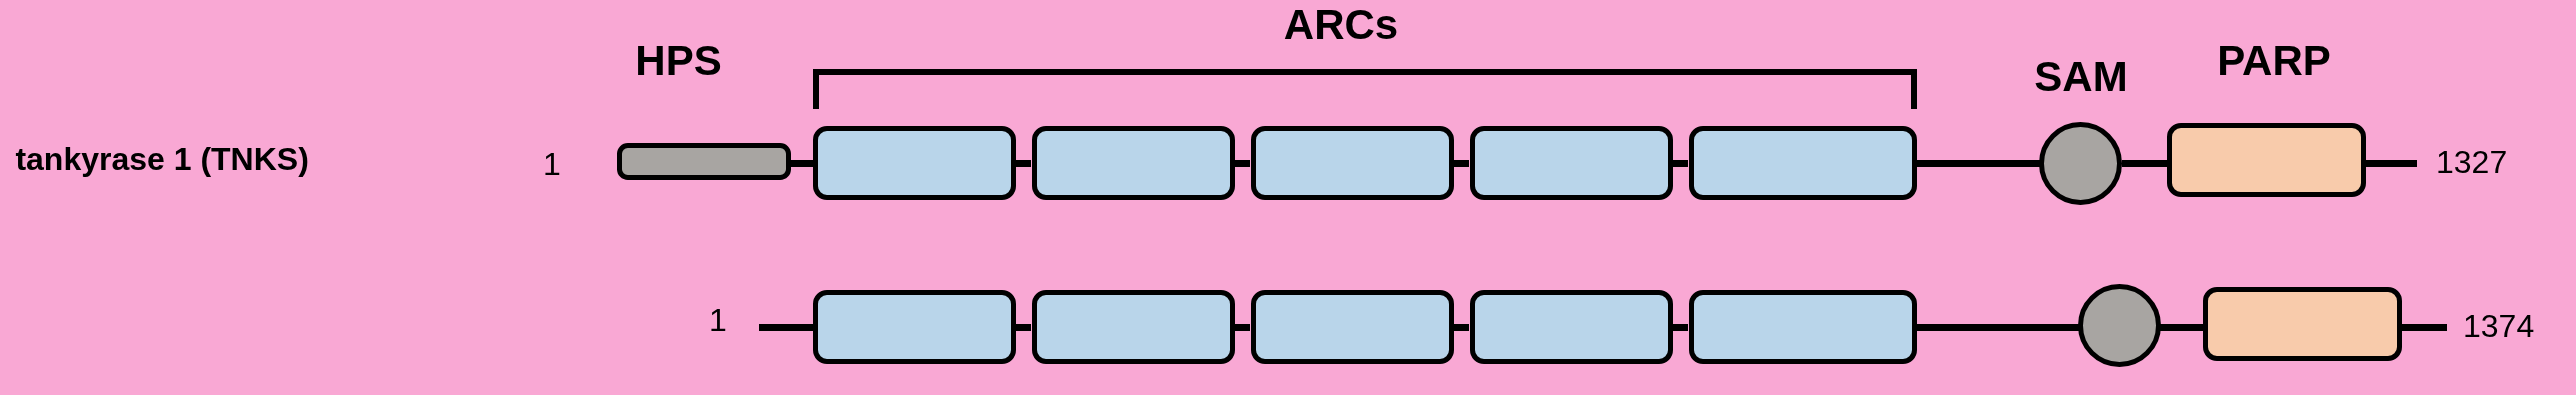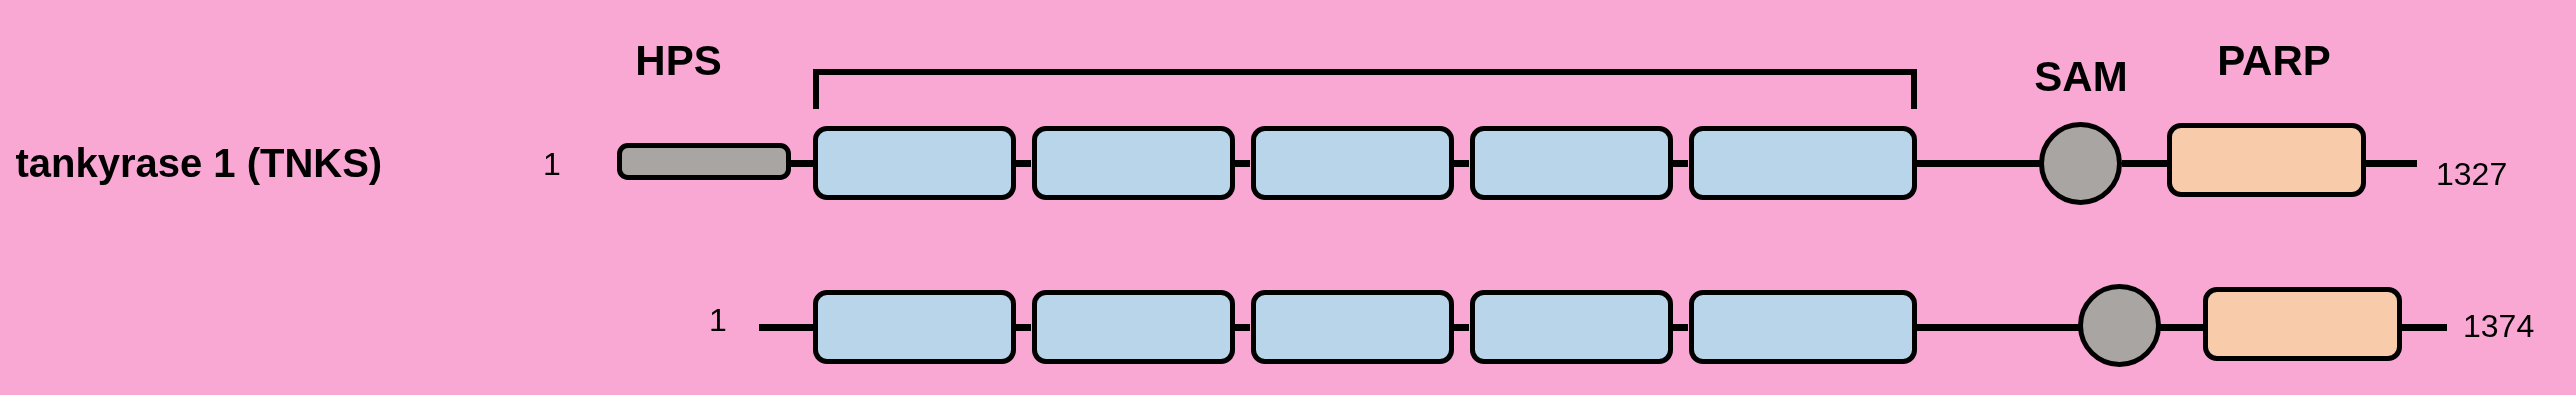--- a/index.html
+++ b/index.html
@@ -15,21 +15,21 @@
     width: 2576px;
     height: 395px;
     background: #f9a8d4;
     overflow: hidden;
   }
   .abs { position: absolute; }
 
   
   .protein-label {
     font-weight: bold;
-    font-size: 40px;
+    font-size: 32px;
     color: #000000;
     white-space: nowrap;
     line-height: 1;
   }
   .domain-label {
     font-weight: bold;
     font-size: 42px;
     color: #000000;
     white-space: nowrap;
     line-height: 1;
@@ -77,20 +77,21 @@
     border-radius: 50%;
   }
 </style>
 </head>
 <body>
 
 <div id="canvas">
 
   <div class="abs domain-label" style="left:609px; top:40px; width:139px;">HPS</div>
 
+  <div class="abs domain-label" style="left:1256px; top:3.9px; width:170px;">ARCs</div>
 
   <div class="abs domain-label" style="left:2004px; top:56px; width:154px;">SAM</div>
 
   <div class="abs domain-label" style="left:2189px; top:40px; width:170px;">PARP</div>
 
   <div class="abs bracket-top" style="left:813px; top:69px; width:1104px;"></div>
   <div class="abs bracket-tick" style="left:813px; top:69px; height:40px;"></div>
   <div class="abs bracket-tick" style="left:1911px; top:69px; height:40px;"></div>
 
   <div class="abs protein-label" style="left:15.4px; top:143px;">tankyrase 1 (TNKS)</div>
@@ -111,21 +112,21 @@
   <div class="abs domain-box arc-box" style="left:813px; top:126px; width:203px; height:74px;"></div>
   <div class="abs domain-box arc-box" style="left:1032px; top:126px; width:203px; height:74px;"></div>
   <div class="abs domain-box arc-box" style="left:1251px; top:126px; width:203px; height:74px;"></div>
   <div class="abs domain-box arc-box" style="left:1470px; top:126px; width:203px; height:74px;"></div>
   <div class="abs domain-box arc-box" style="left:1689px; top:126px; width:228px; height:74px;"></div>
 
   <div class="abs sam-circle" style="left:2039px; top:122px; width:83px; height:83px;"></div>
 
   <div class="abs domain-box parp-box" style="left:2167px; top:123px; width:199px; height:74px;"></div>
 
-  <div class="abs residue-number" style="left:2436px; top:158px;">1327</div>
+  <div class="abs residue-number" style="left:2436px; top:146px;">1327</div>
 
 
   <div class="abs residue-number" style="left:709px; top:304px;">1</div>
 
   <div class="abs backbone-line" style="left:759px; top:324px; width:60px;"></div>
   <div class="abs backbone-line" style="left:1011px; top:324px; width:20px;"></div>
   <div class="abs backbone-line" style="left:1230px; top:324px; width:20px;"></div>
   <div class="abs backbone-line" style="left:1449px; top:324px; width:20px;"></div>
   <div class="abs backbone-line" style="left:1668px; top:324px; width:20px;"></div>
   <div class="abs backbone-line" style="left:1913px; top:324px; width:168px;"></div>

